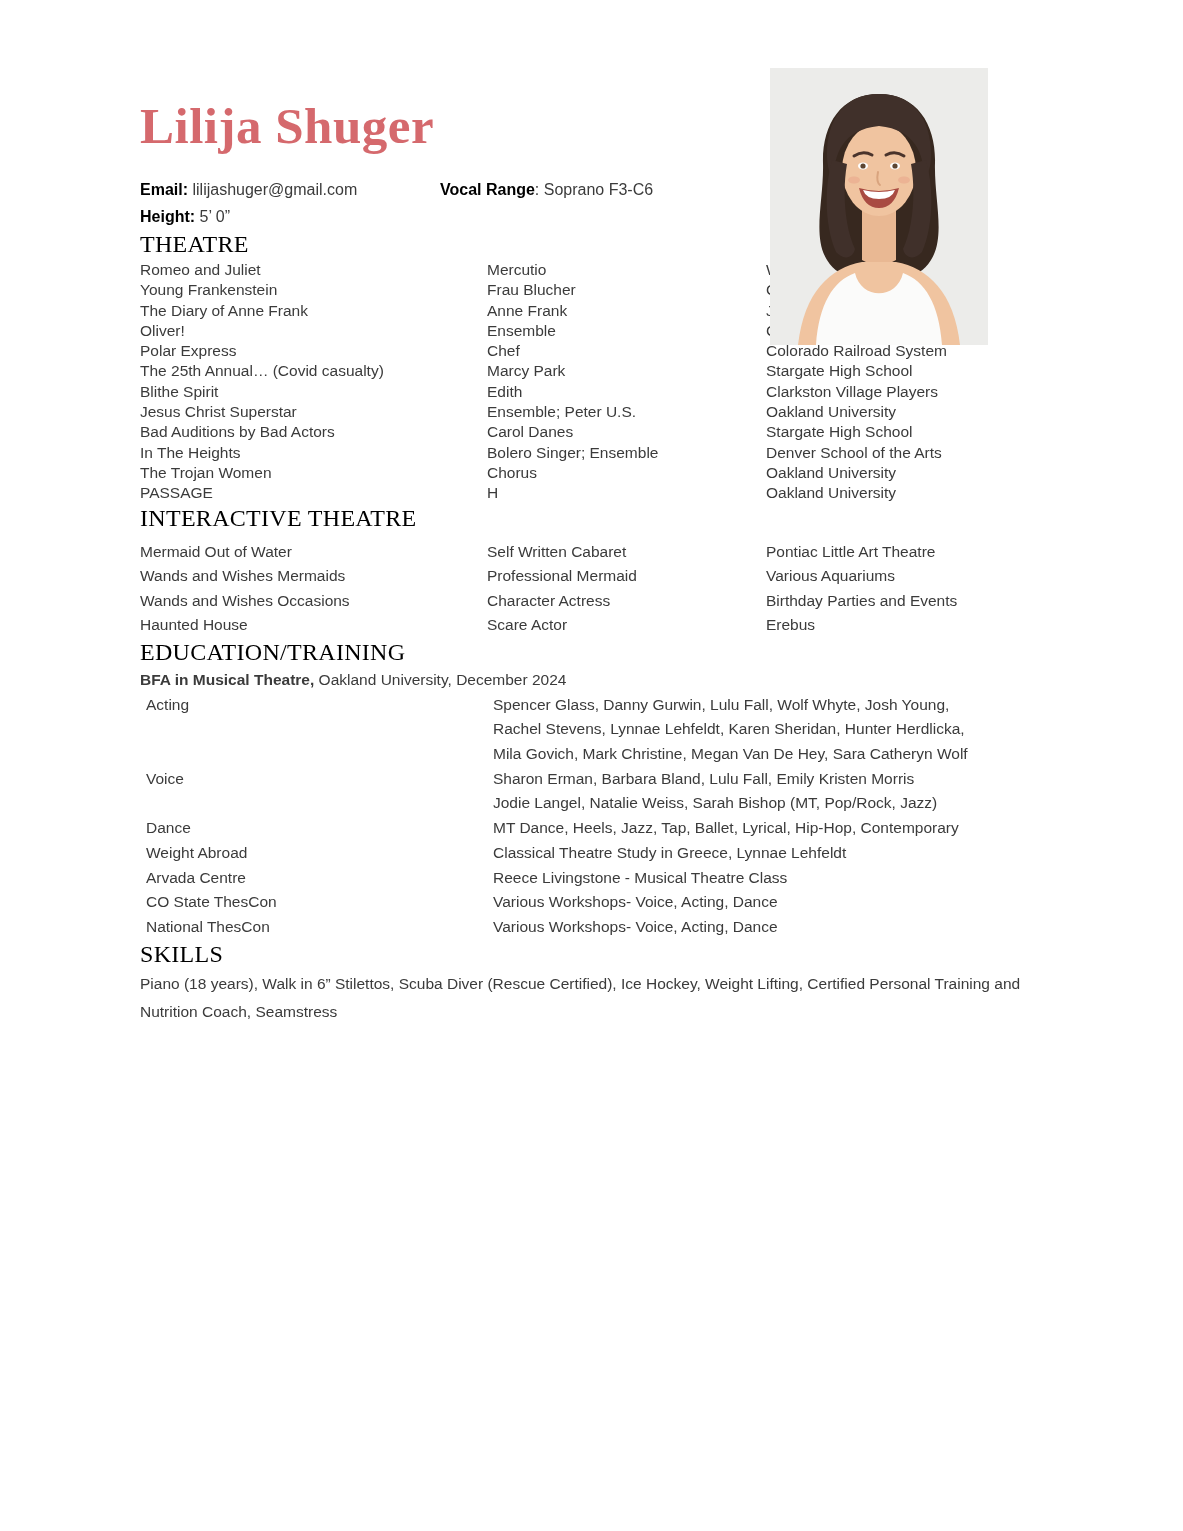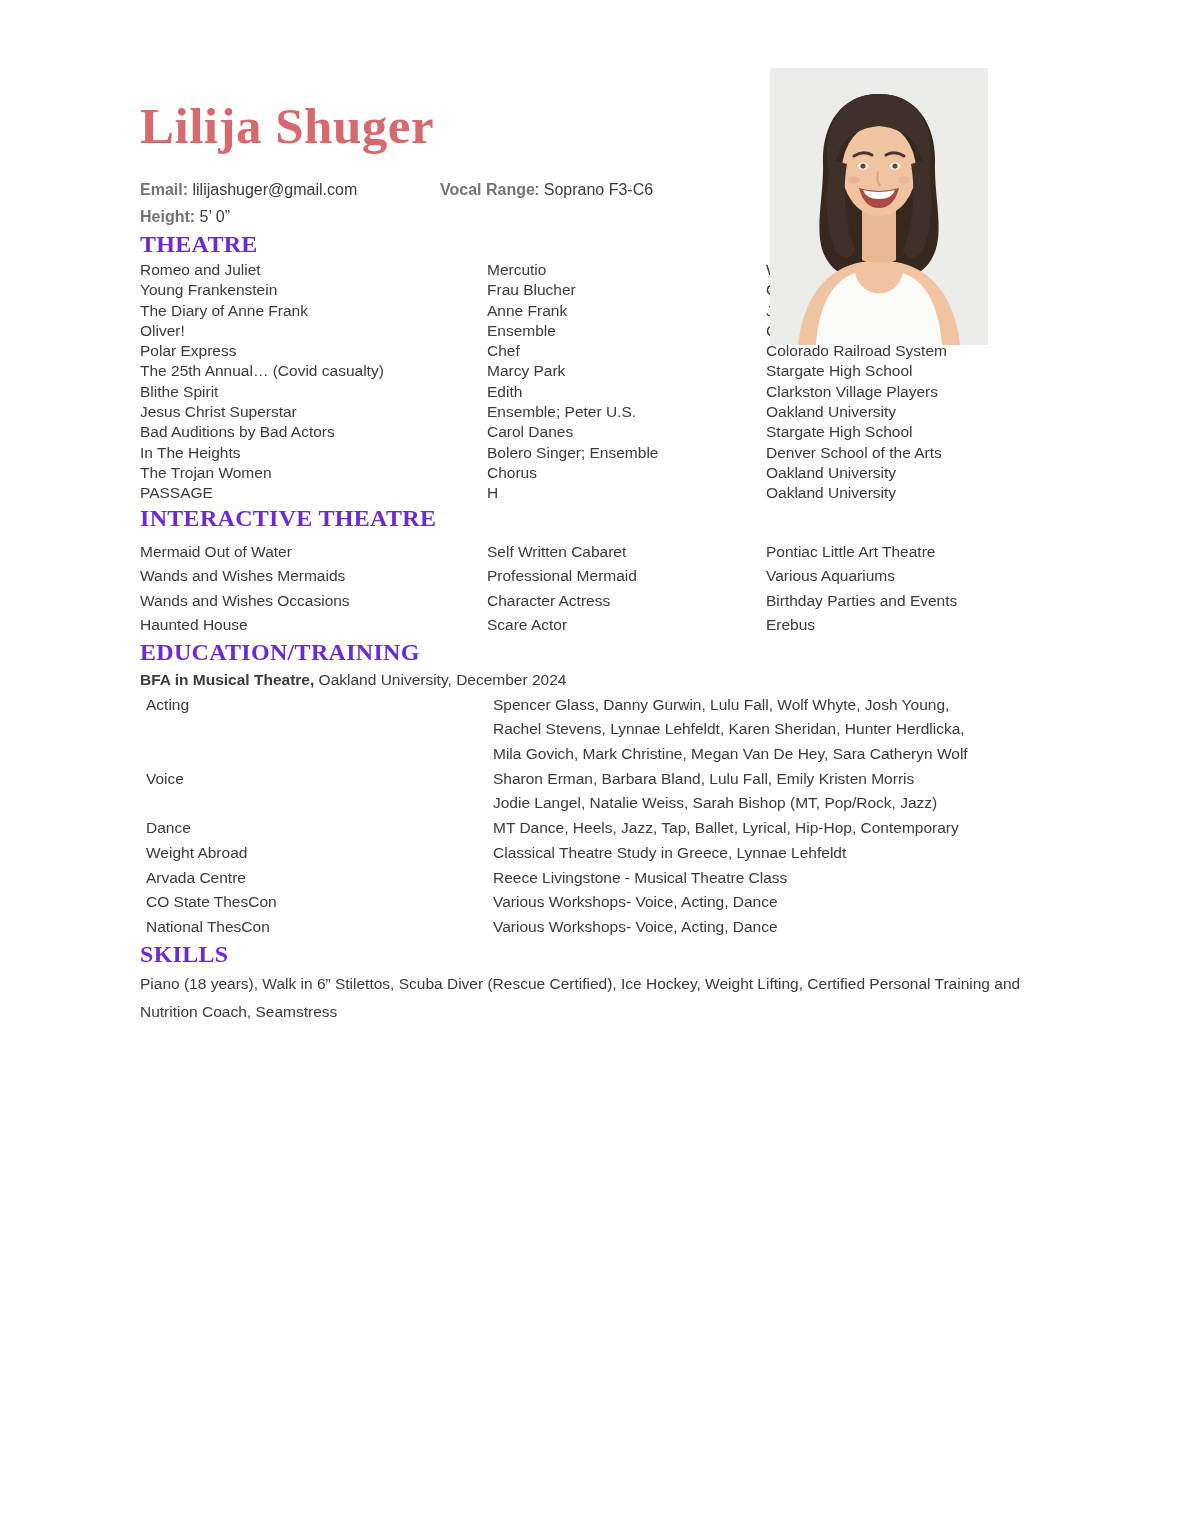--- a/index.html
+++ b/index.html
@@ -20,26 +20,26 @@
   }
   h1.name {
     font-family:"Liberation Serif", serif;
     color:#d5696d;
     font-size:51px; line-height:56px;
     font-weight:bold; letter-spacing:0.5px;
     margin:98px 0 0 0;
   }
   .contact { margin-top:22px; font-size:16px; line-height:27px; }
   .contact .c-left { display:inline-block; width:300px; }
-  .contact b { color:#737373; }
+  .contact b { color:#000000; }
   h2.sec {
     font-family:"Liberation Serif", serif;
-    color:#6d28d9;
+    color:#000000;
     font-size:24px; line-height:28px;
-    font-weight:bold; letter-spacing:0.3px;
+    font-weight:normal; letter-spacing:0.3px;
     margin:0;
   }
   .m-theatre     { margin-top:71px; }
   .m-interactive { margin-top:28px; }
   .m-education   { margin-top:43px; }
   .m-skills      { margin-top:55px; }
 
   .tbl { margin-top:2px; }
   .tbl .row { display:flex; }
   .tbl .col1 { width:347px; flex:0 0 347px; }

